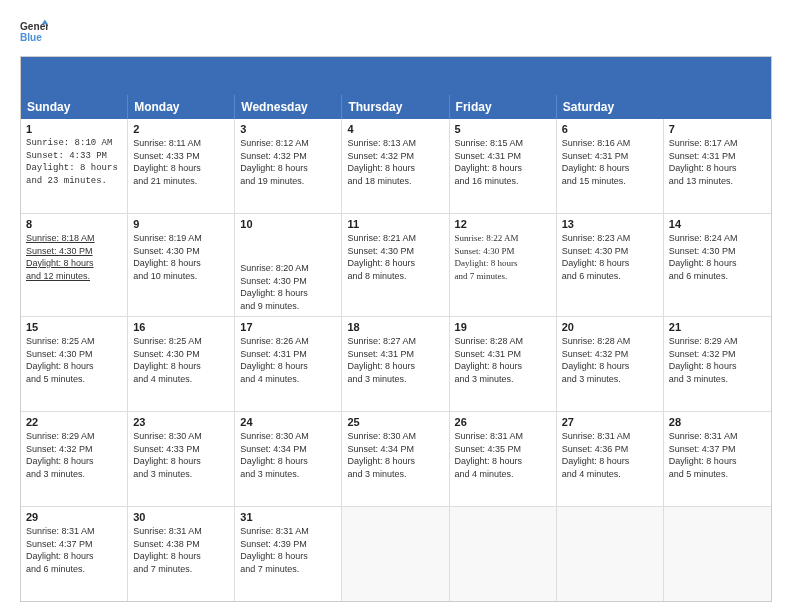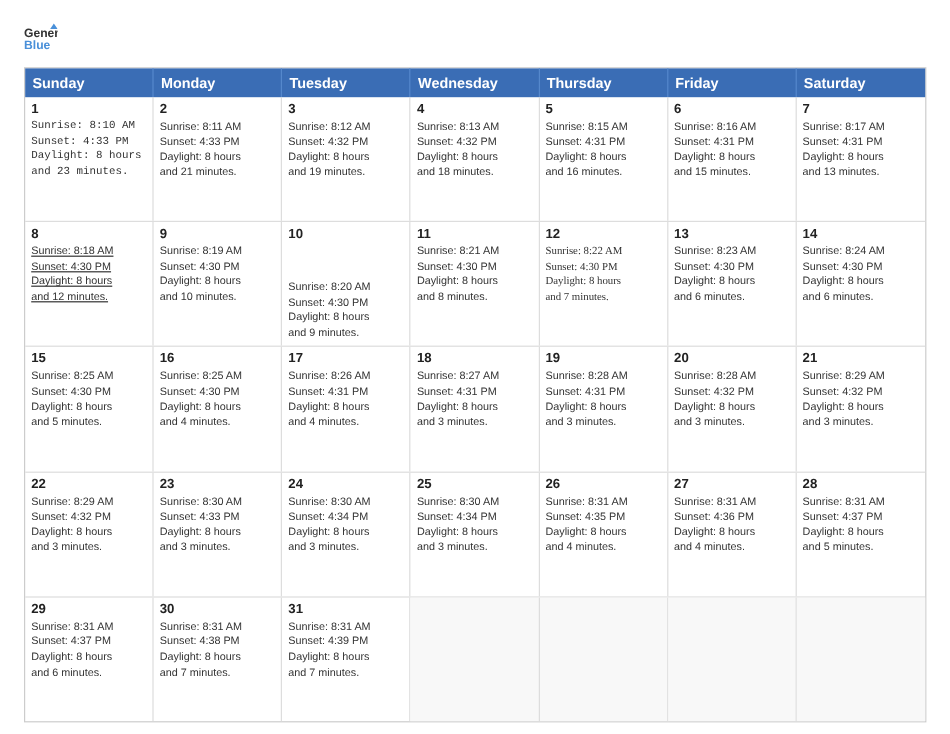--- a/index.html
+++ b/index.html
@@ -56,20 +56,21 @@
       grid-template-columns: repeat(7, 1fr);
       background: #3a6db5;
     }
     .cal-header-cell {
       color: #fff;
       font-size: 12px;
       font-weight: bold;
       padding: 5px 6px;
       text-align: left;
       border-right: 1px solid #5588cc;
+      margin-top: 38px;
     }
     .cal-header-cell:last-child {
       border-right: none;
     }
     .cal-body {
       flex: 1;
       display: flex;
       flex-direction: column;
     }
     .cal-row {
@@ -123,21 +124,20 @@
     <div class="title-block">
       <div class="month-title"></div>
       <div class="location"></div>
     </div>
   </div>
 
   <div class="calendar">
     <div class="cal-header-row" id="cal-header">
         <div class="cal-header-cell">Sunday</div>
         <div class="cal-header-cell">Monday</div>
-        <div class="cal-header-cell">Tuesday</div>
         <div class="cal-header-cell">Wednesday</div>
         <div class="cal-header-cell">Thursday</div>
         <div class="cal-header-cell">Friday</div>
         <div class="cal-header-cell">Saturday</div>
       </div>
     <div class="cal-body" id="cal-body">
         <div class="cal-row">
           <div class="cal-cell">
             <span class="day-num">1</span>
             <div class="cell-text" style="white-space: pre-line; font-family: Liberation Mono, monospace;">Sunrise: 8:10 AM

